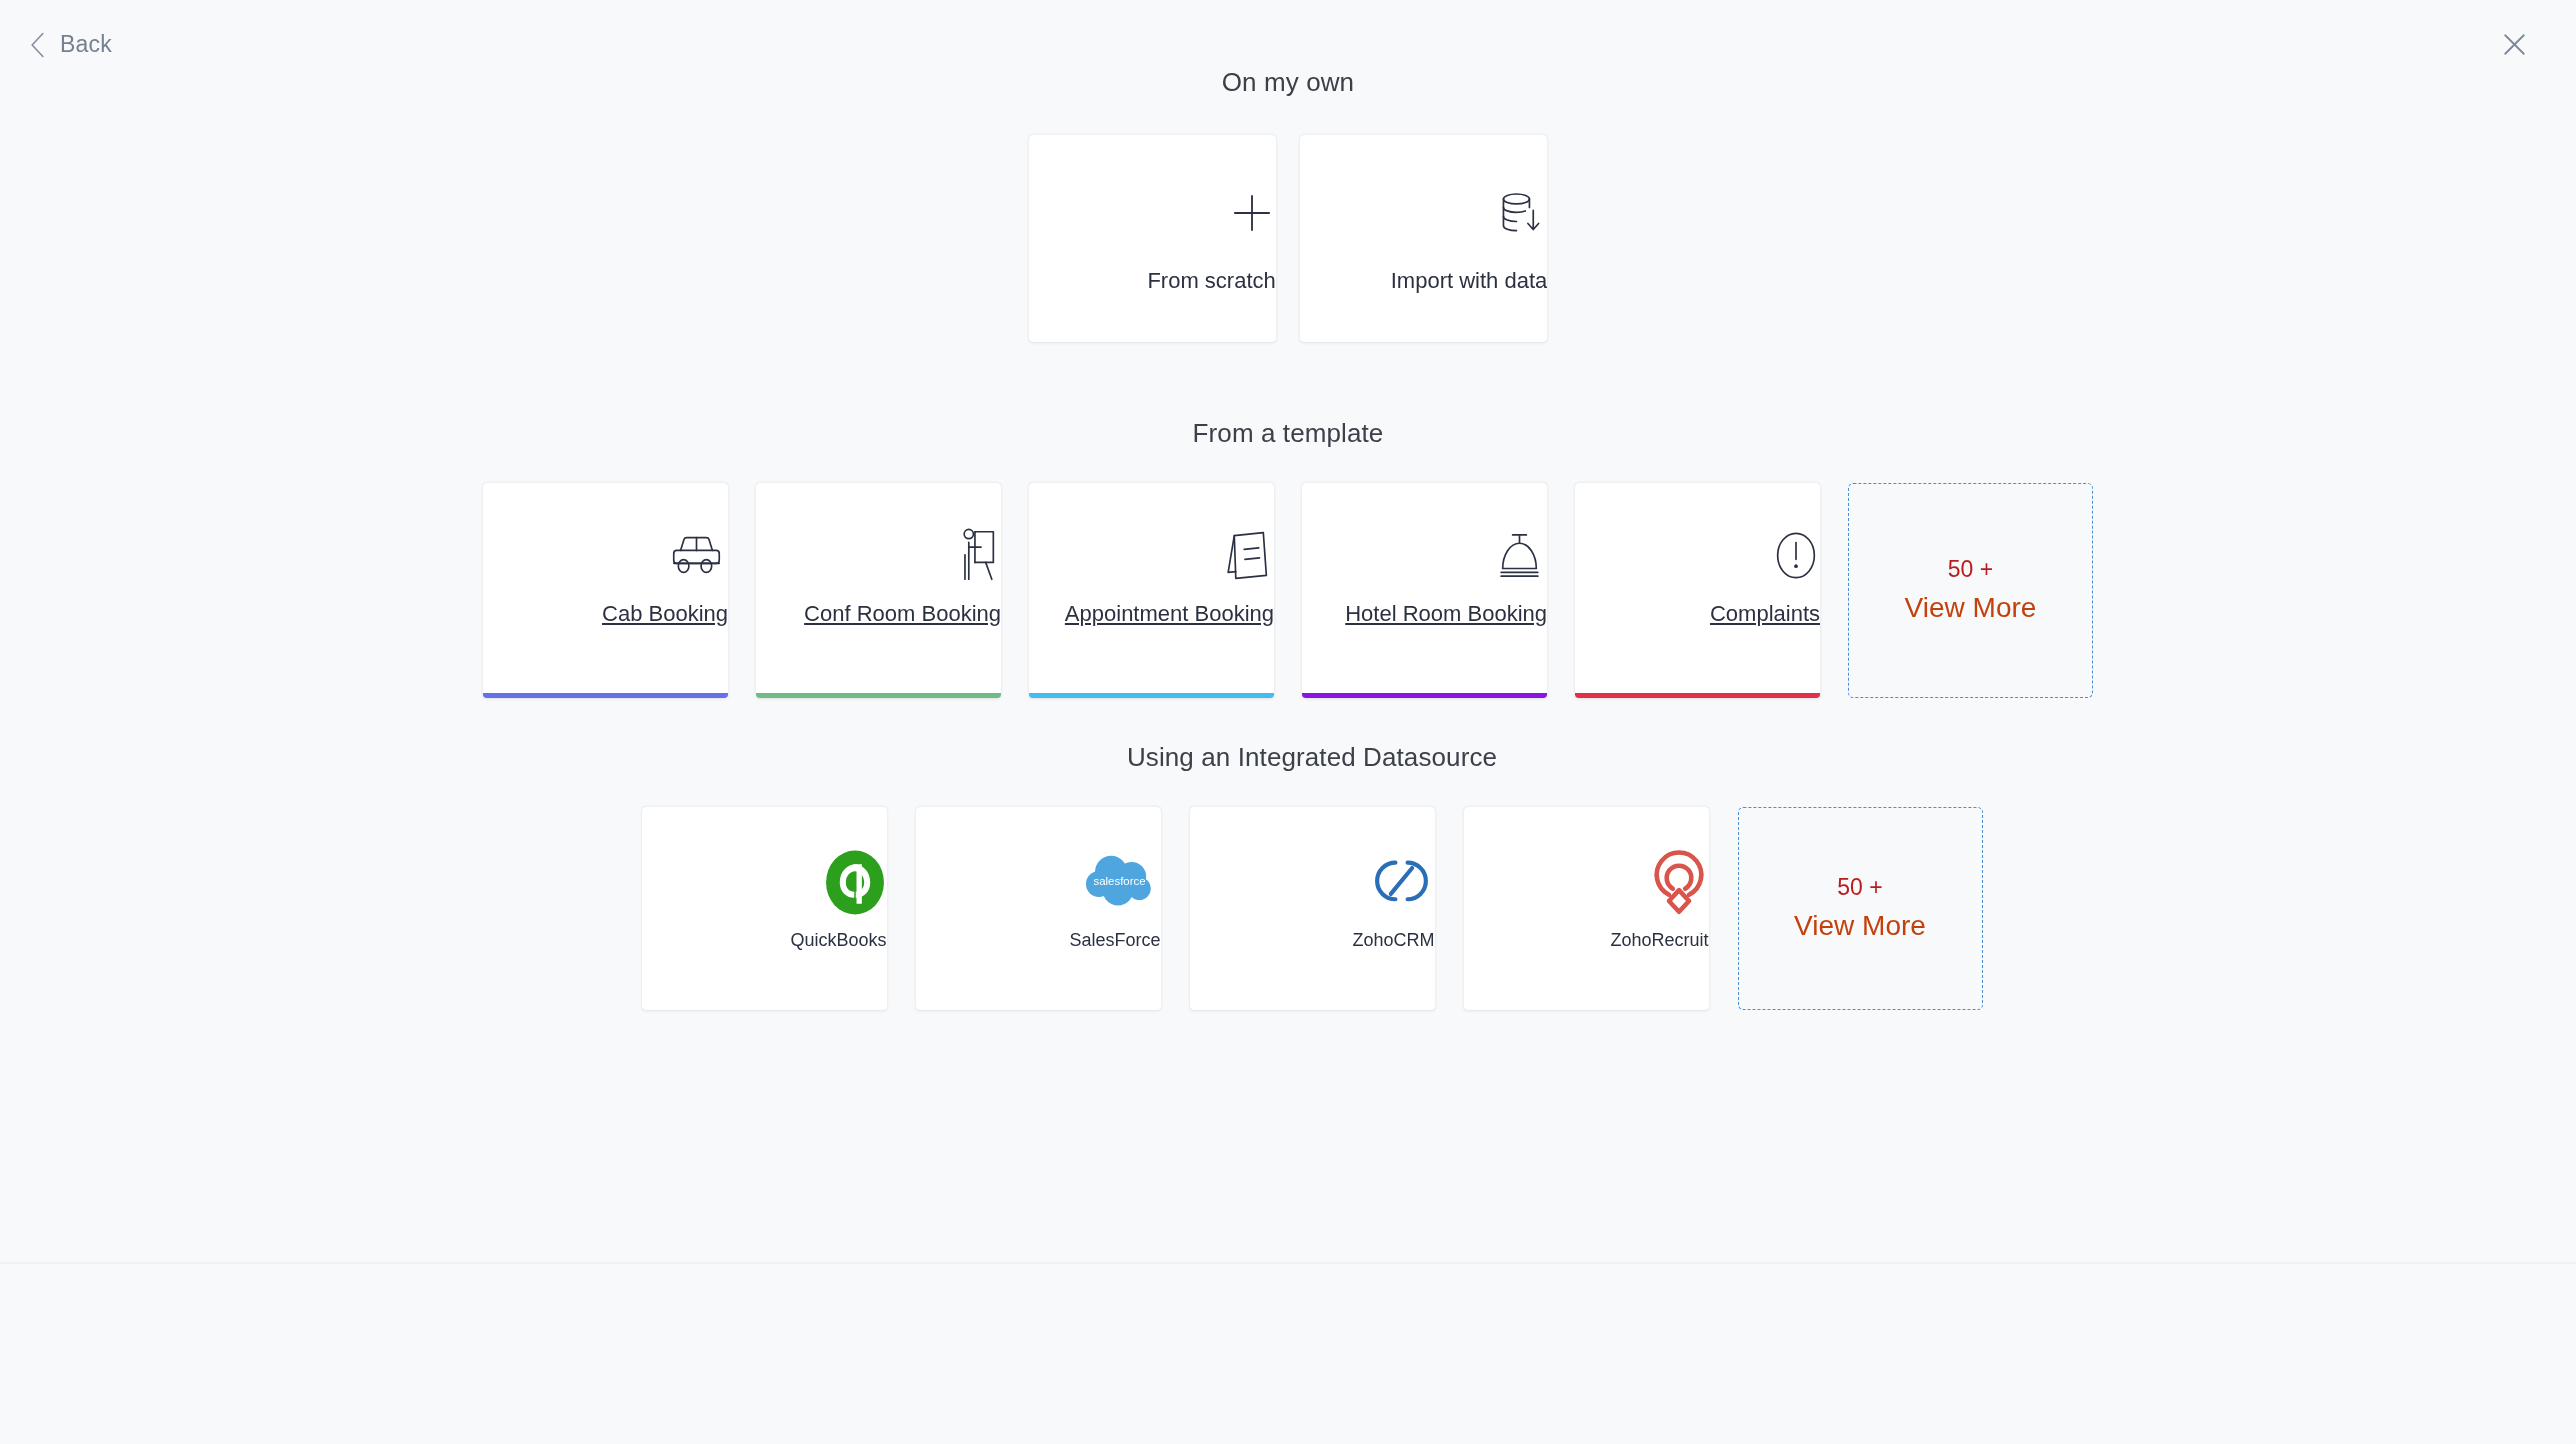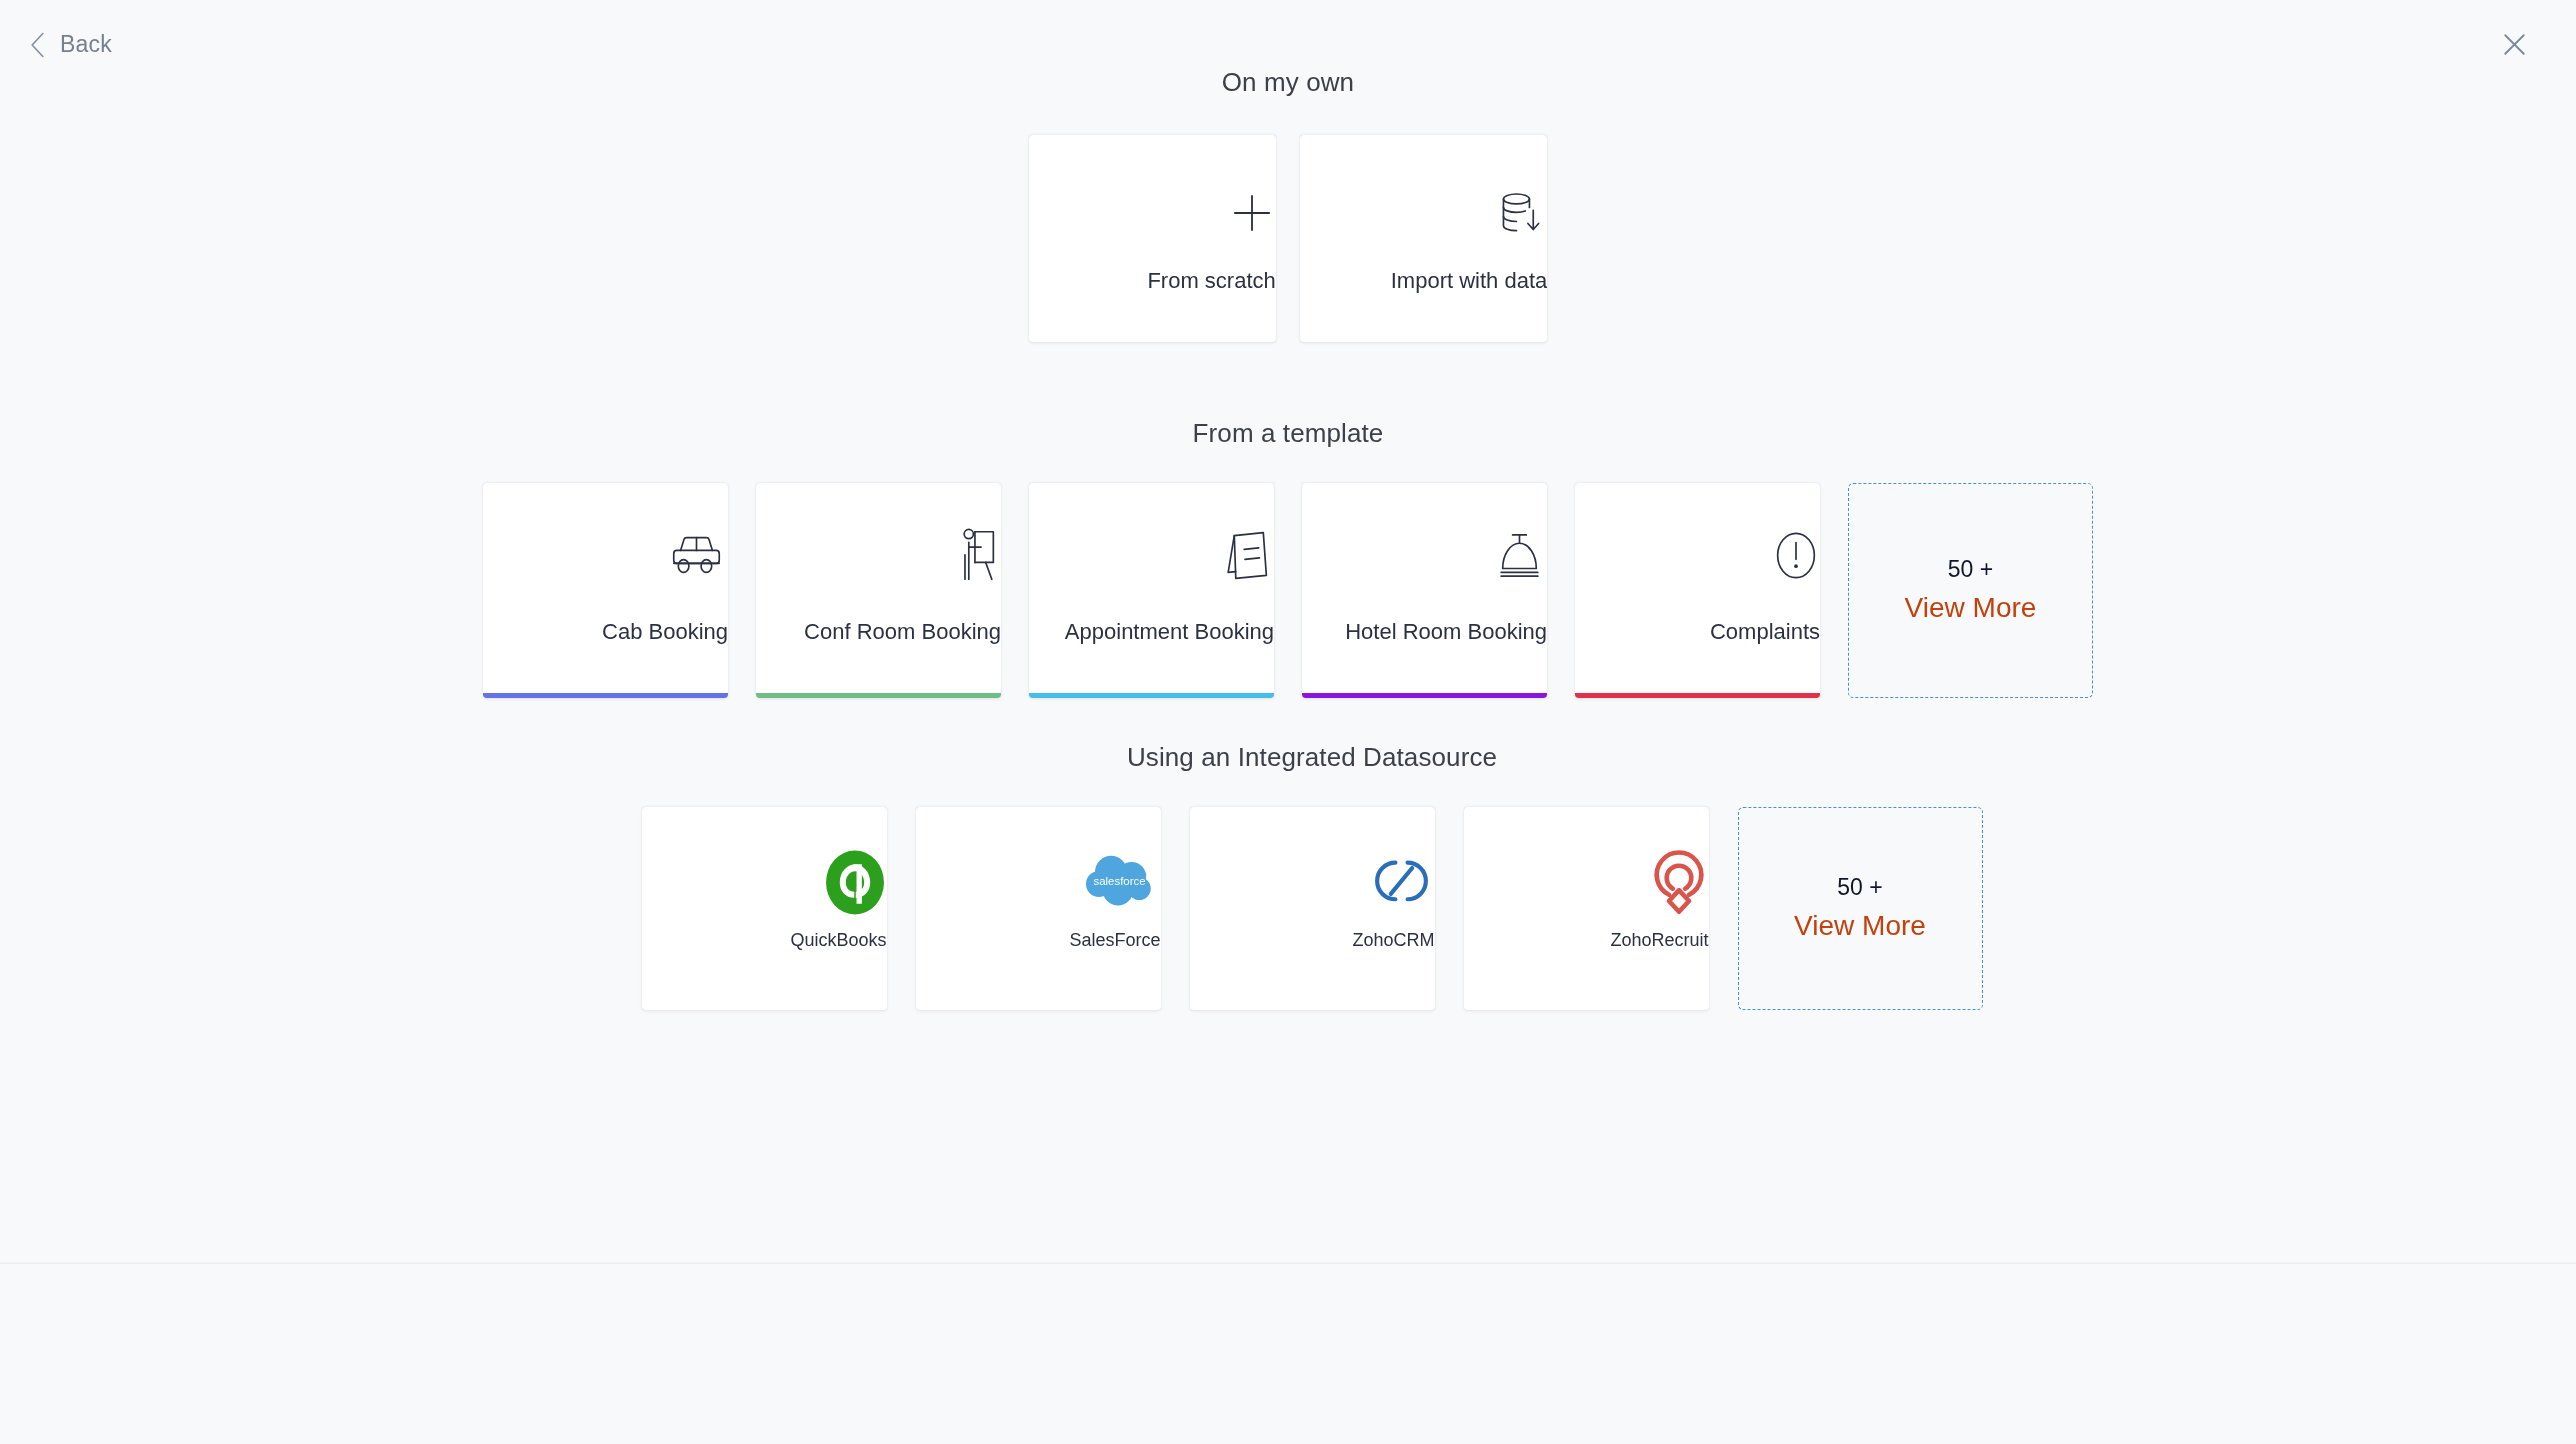--- a/index.html
+++ b/index.html
@@ -97,42 +97,42 @@
 
   
   #sec-tpl { top: 418px; }
   #sec-tpl .row { margin-top: 34px; gap: 28px; }
   .tpl-card {
     width: 245px;
     height: 215px;
     padding-top: 43px;
   }
   .tpl-card .card-icon { height: 58px; }
-  .tpl-card .card-label { margin-top: 33px; font-size: 22px; }
+  .tpl-card .card-label { margin-top: 15px; font-size: 22px; text-decoration: underline; }
   .tpl-bar {
     position: absolute;
     left: 0; bottom: 0;
     width: 100%;
     height: 5.4px;
   }
 
   
   .more-card {
     border: 1.5px dashed #4a8fd6;
     border-radius: 5.4px;
     background: #f8f9fb;
     display: flex;
     flex-direction: column;
     align-items: center;
     justify-content: center;
     cursor: pointer;
     box-shadow: none;
   }
   .more-card .more-count {
-    color: #0f172a;
+    color: #b91c1c;
     font-size: 23px;
     line-height: 1.5;
   }
   .more-card .more-label {
     color: #c2410c;
     font-size: 28px;
     line-height: 1.5;
   }
   #more-tpl { width: 245px; height: 215px; }
   #more-ds  { width: 245px; height: 203px; }

